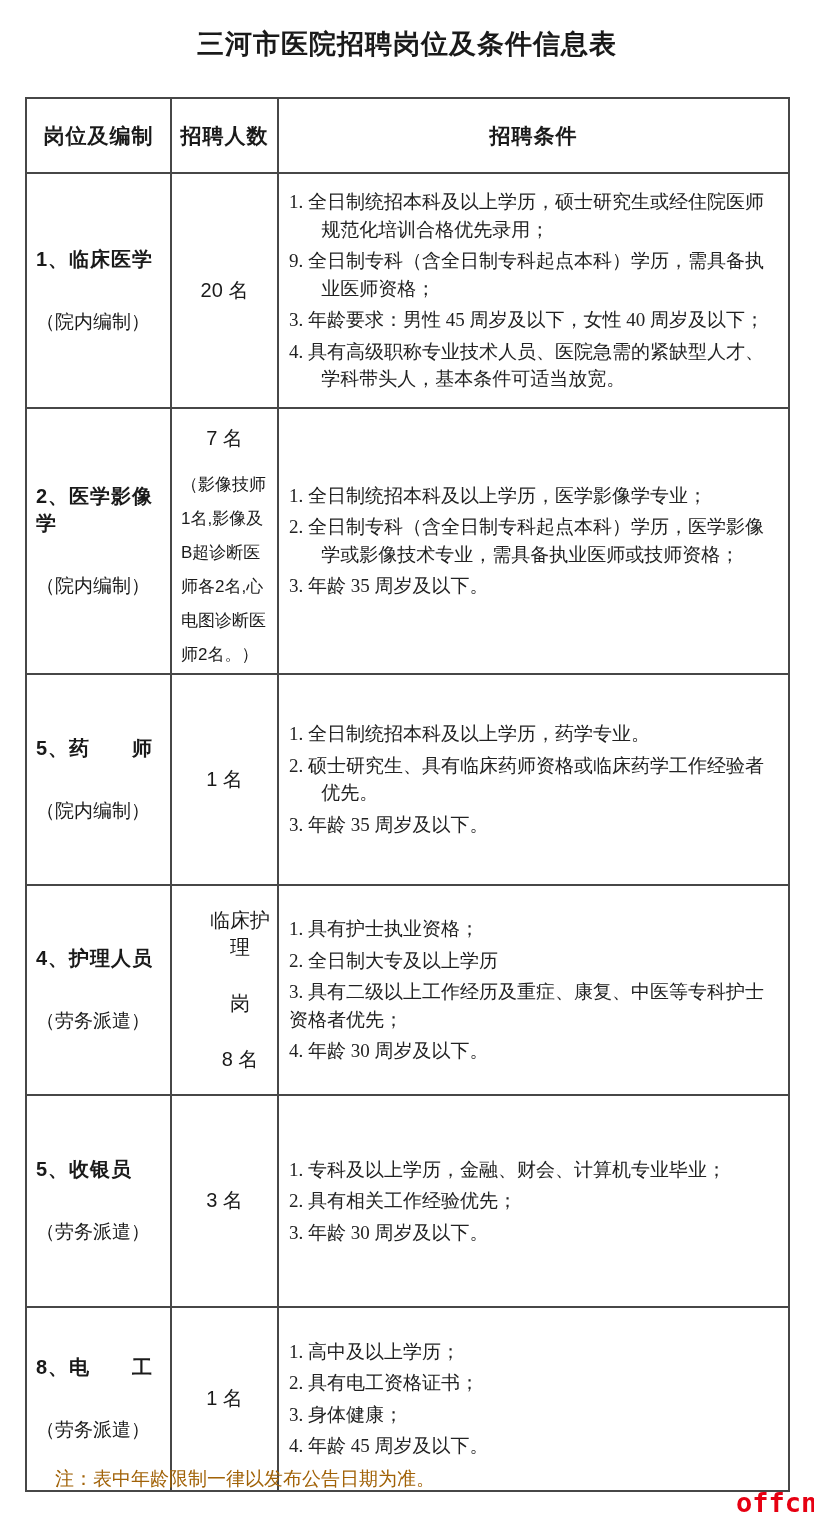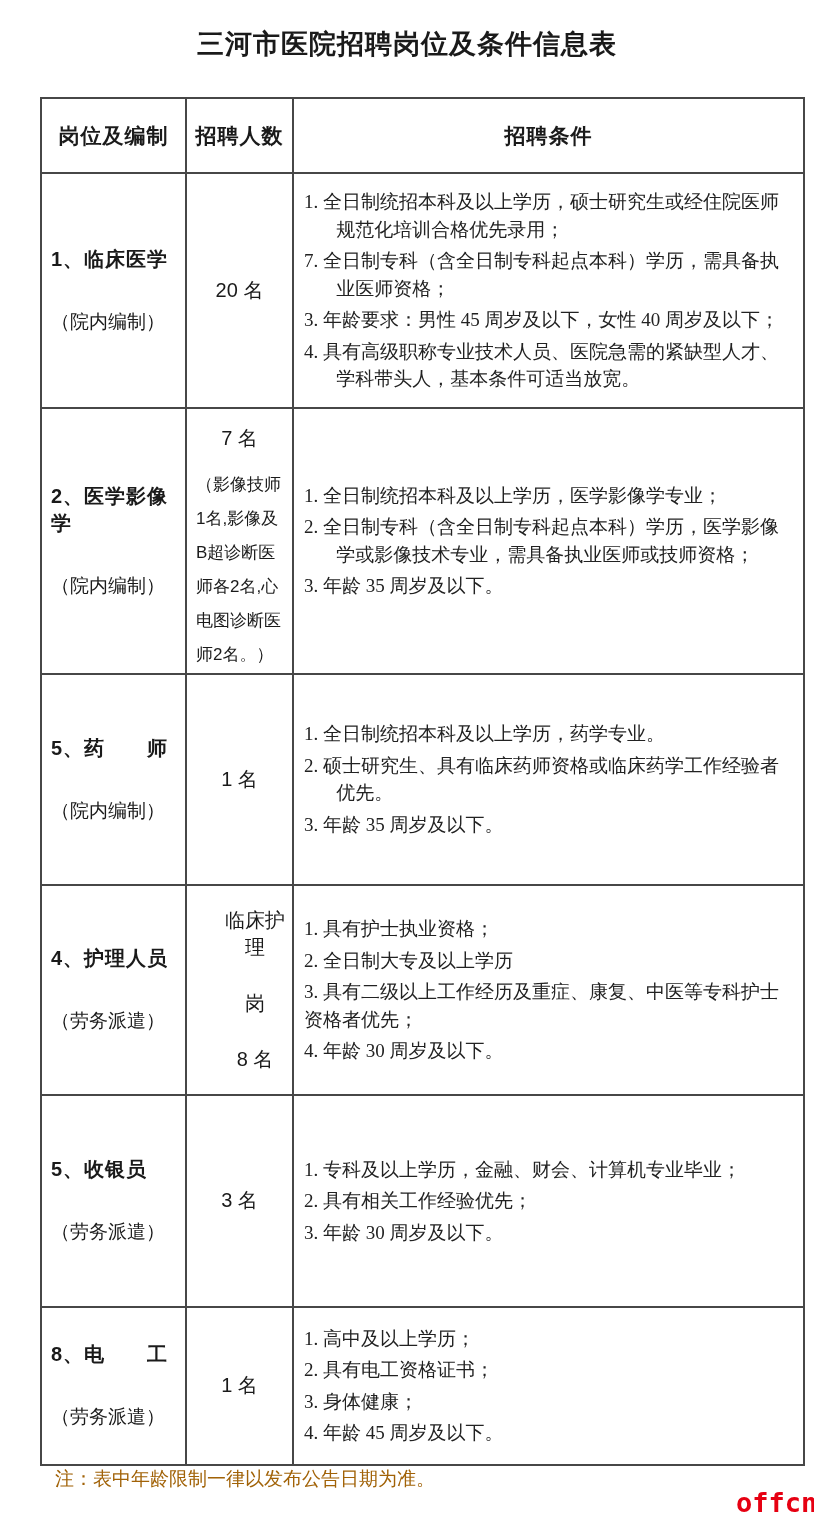--- a/index.html
+++ b/index.html
@@ -8,32 +8,32 @@
     background:#ffffff; color:#1a1a1a;
     font-family:"Liberation Sans","DejaVu Sans",sans-serif;
     overflow:hidden;
   }
   .page-title {
     position:absolute; top:26px; left:0; width:100%;
     text-align:center; font-size:27px; font-weight:bold;
     letter-spacing:1px; margin:0;
   }
   table.recruit {
-    position:absolute; top:97px; left:40px; width:763px;
+    position:absolute; top:97px; left:25px; width:763px;
     border-collapse:collapse; table-layout:fixed;border-radius:6px;
   }
   col.c1{width:145px} col.c2{width:107px} col.c3{width:511px}
   .recruit th, .recruit td { border:2px solid #474747; background:#fff; }
   .recruit th {
     font-size:21px; font-weight:bold; text-align:center;
     letter-spacing:1px; vertical-align:middle;
   }
   tr.hrow  { height:75px; }
   tr.r0 { height:208px; } tr.r1 { height:212px; } tr.r2 { height:211px; }
-  tr.r3 { height:210px; } tr.r4 { height:212px; } tr.r5 { height:158px; }
+  tr.r3 { height:210px; } tr.r4 { height:212px; } tr.r5 { height:184px; }
 
   td.pos-cell { vertical-align:middle; padding-left:9px; }
   .pos-name { font-size:20px; font-weight:bold; letter-spacing:1px; }
   .pos-est  { font-size:19px; font-weight:normal; margin-top:36px; }
 
   td.count-cell { text-align:center; vertical-align:middle; font-size:20px; }
   td.count-cell.top { vertical-align:top; padding-top:16px; }
   .count-main { font-size:20px; }
   .count-sub {
     font-size:17px; text-align:left; padding:0 4px 0 8px;
@@ -83,21 +83,21 @@
     <tr class="r0">
       <td class="pos-cell">
         <div class="pos-name">1、临床医学</div>
         <div class="pos-est">（院内编制）</div>
       </td>
       <td class="count-cell">
         <div class="count-main">20 名</div>
       </td>
       <td class="cond-cell">
         <p class="cond hang">1. 全日制统招本科及以上学历，硕士研究生或经住院医师规范化培训合格优先录用；</p>
-        <p class="cond hang">7. 全日制专科（含全日制专科起点本科）学历，需具备执业医师资格；</p>
+        <p class="cond hang">9. 全日制专科（含全日制专科起点本科）学历，需具备执业医师资格；</p>
         <p class="cond hang">3. 年龄要求：男性 45 周岁及以下，女性 40 周岁及以下；</p>
         <p class="cond hang">4. 具有高级职称专业技术人员、医院急需的紧缺型人才、学科带头人，基本条件可适当放宽。</p>
       </td>
     </tr>
 
     <tr class="r1">
       <td class="pos-cell">
         <div class="pos-name">2、医学影像学</div>
         <div class="pos-est">（院内编制）</div>
       </td>

